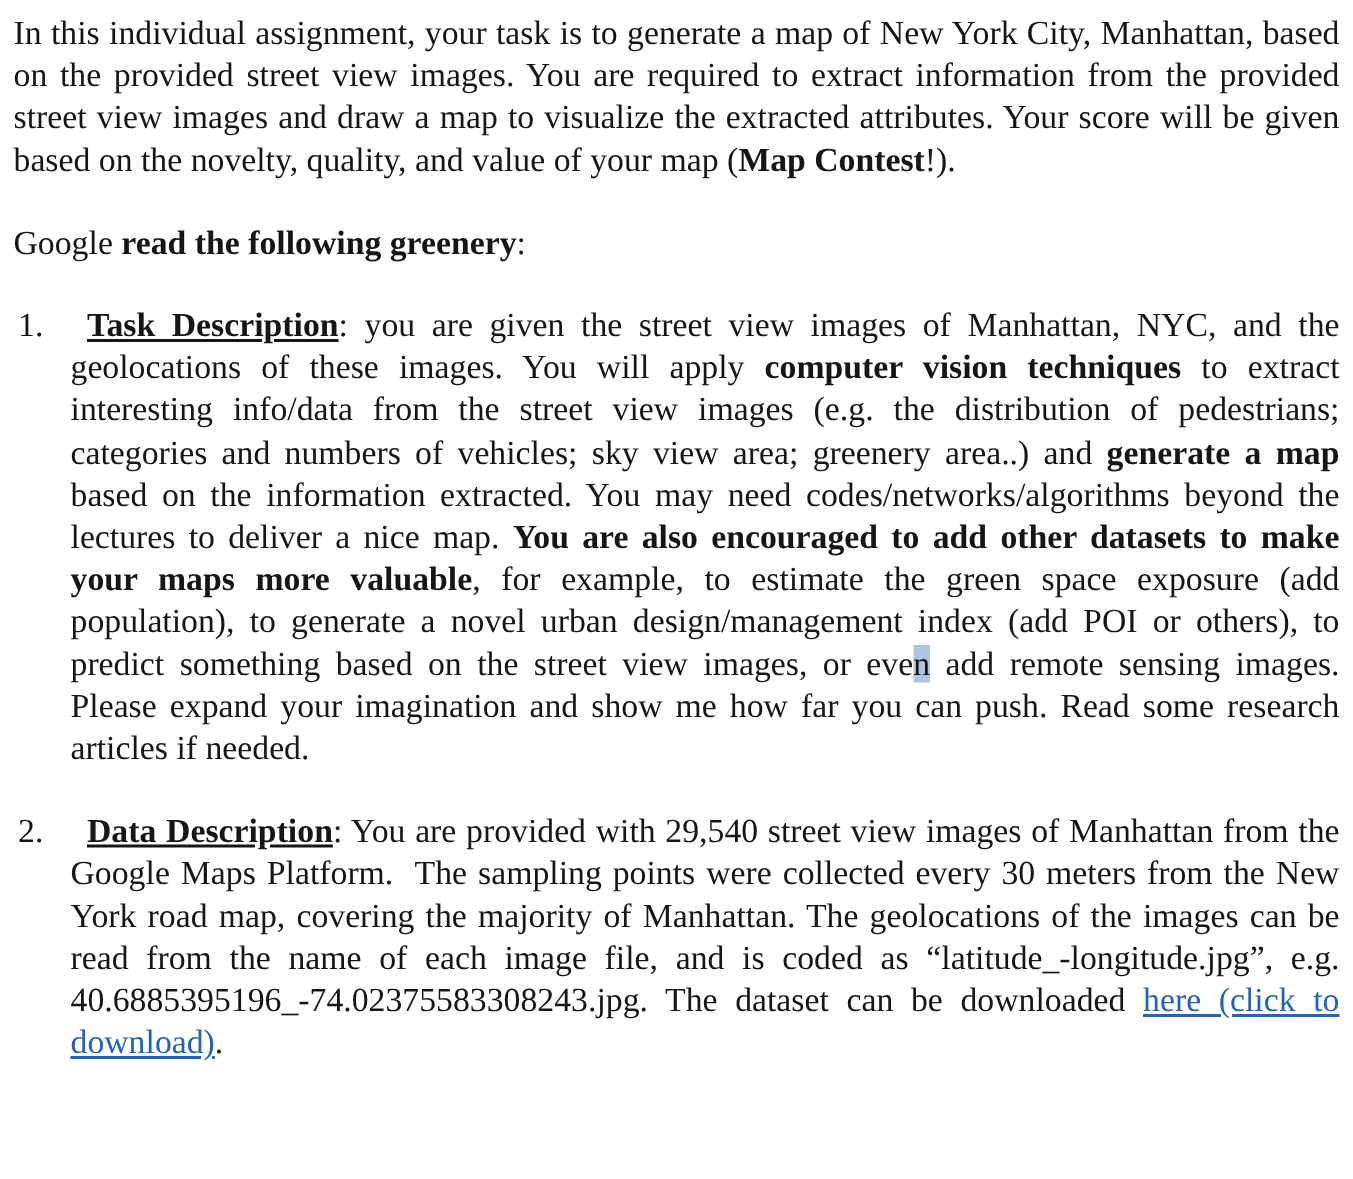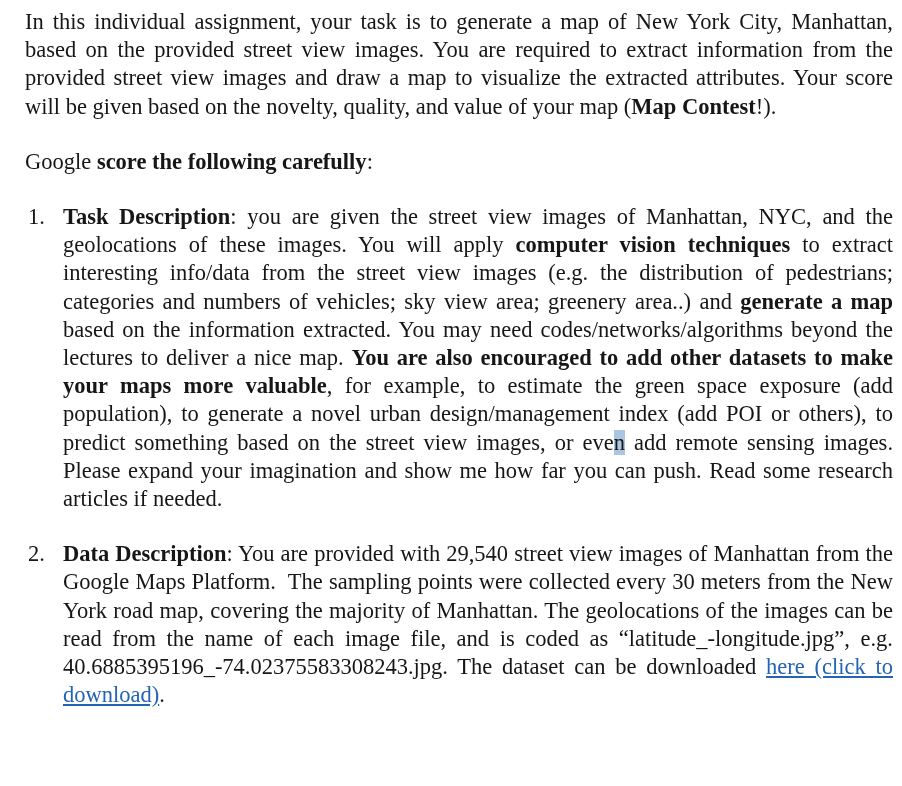--- a/index.html
+++ b/index.html
@@ -12,21 +12,21 @@
   body{
     background:var(--page-bg);
     font-family:"Liberation Serif","DejaVu Serif",serif;
   }
   .page{
     position:relative;
     width:902px;
     height:786px;
     box-sizing:border-box;
     background:var(--page-bg);
-    padding:8px 9px 0 25px;
+    padding:8px 9px 0 9px;
     overflow:hidden;
   }
   .doc-body{
     color:var(--text-color);
     font-size:22.5px;
     line-height:28.2px;
   }
   .para{
     margin:0 0 27px 0;
     text-align:justify;
@@ -36,31 +36,31 @@
     padding-left:38px;
     margin:0 0 27px 0;
     text-align:justify;
   }
   .list-number{
     position:absolute;
     left:3px;
     top:0;
   }
   .bold{font-weight:bold;}
-  .underline{}
+  .underline{text-decoration:underline;margin-left:11px;}
   .highlight{background-color:var(--selection-color);}
   a.doc-link{
     color:var(--link-color);
     text-decoration:underline;
     cursor:pointer;
   }
 </style>
 </head>
 <body>
 
 <div class="page">
   <div class="doc-body">
       <p class="para"><span>In this individual assignment, your task is to generate a map of New York City, Manhattan, based on the provided street view images. You are required to extract information from the provided street view images and draw a map to visualize the extracted attributes. Your score will be given based on the novelty, quality, and value of your map (</span><span class="bold">Map Contest</span><span>!).</span></p>
-      <p class="para"><span>Google </span><span class="bold">score the following carefully</span><span>:</span></p>
+      <p class="para"><span>Google </span><span class="bold">read the following greenery</span><span>:</span></p>
       <div class="list-item"><span class="list-number">1.</span><span><span class="bold underline">Task Description</span><span>: you are given the street view images of Manhattan, NYC, and the geolocations of these images. You will apply </span><span class="bold">computer vision techniques</span><span> to extract interesting info/data from the street view images (e.g. the distribution of pedestrians; categories and numbers of vehicles; sky view area; greenery area..) and </span><span class="bold">generate a map</span><span> based on the information extracted. You may need codes/networks/algorithms beyond the lectures to deliver a nice map. </span><span class="bold">You are also encouraged to add other datasets to make your maps more valuable</span><span>, for example, to estimate the green space exposure (add population), to generate a novel urban design/management index (add POI or others), to predict something based on the street view images, or eve</span><span class="highlight">n</span><span> add remote sensing images. Please expand your imagination and show me how far you can push. Read some research articles if needed.</span></span></div>
       <div class="list-item"><span class="list-number">2.</span><span><span class="bold underline">Data Description</span><span>: You are provided with 29,540 street view images of Manhattan from the Google Maps Platform.&nbsp; The sampling points were collected every 30 meters from the New York road map, covering the majority of Manhattan. The geolocations of the images can be read from the name of each image file, and is coded as “latitude_-longitude.jpg”, e.g. 40.6885395196_-74.02375583308243.jpg. The dataset can be downloaded </span><a class="doc-link" href="#">here (click to download)</a><span>.</span></span></div>
     </div>
 </div>
 
 </body></html>

